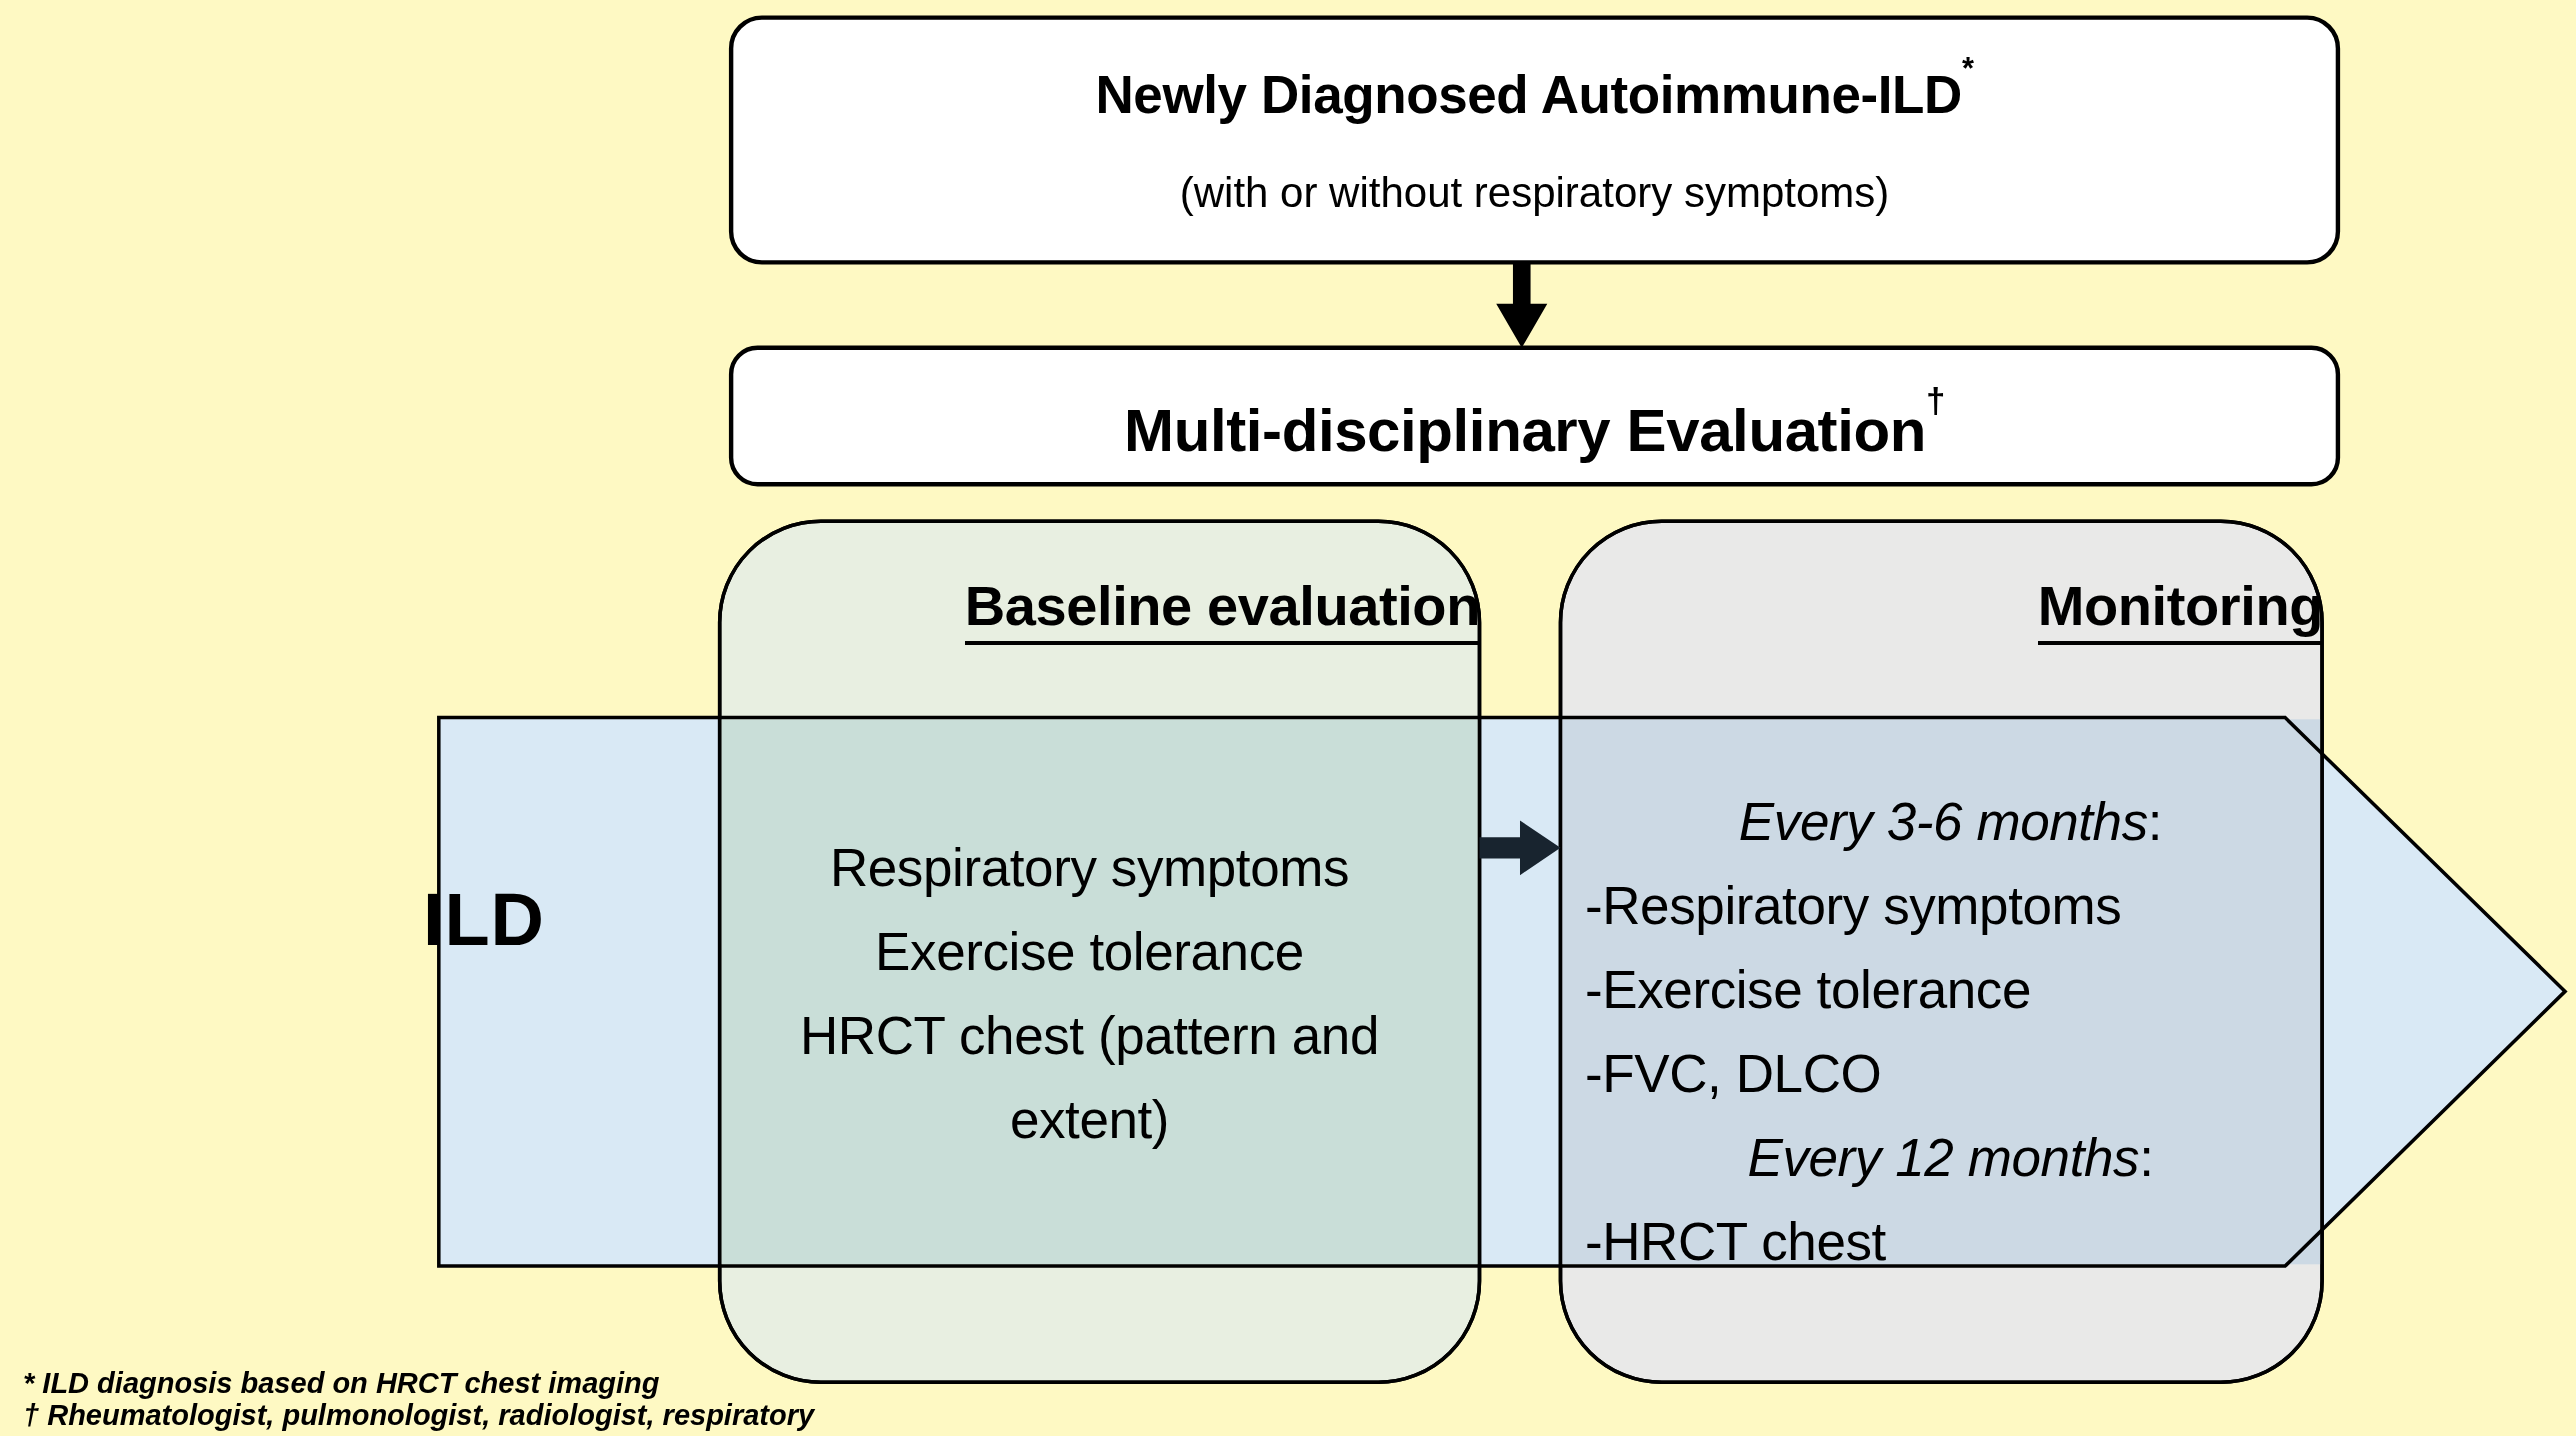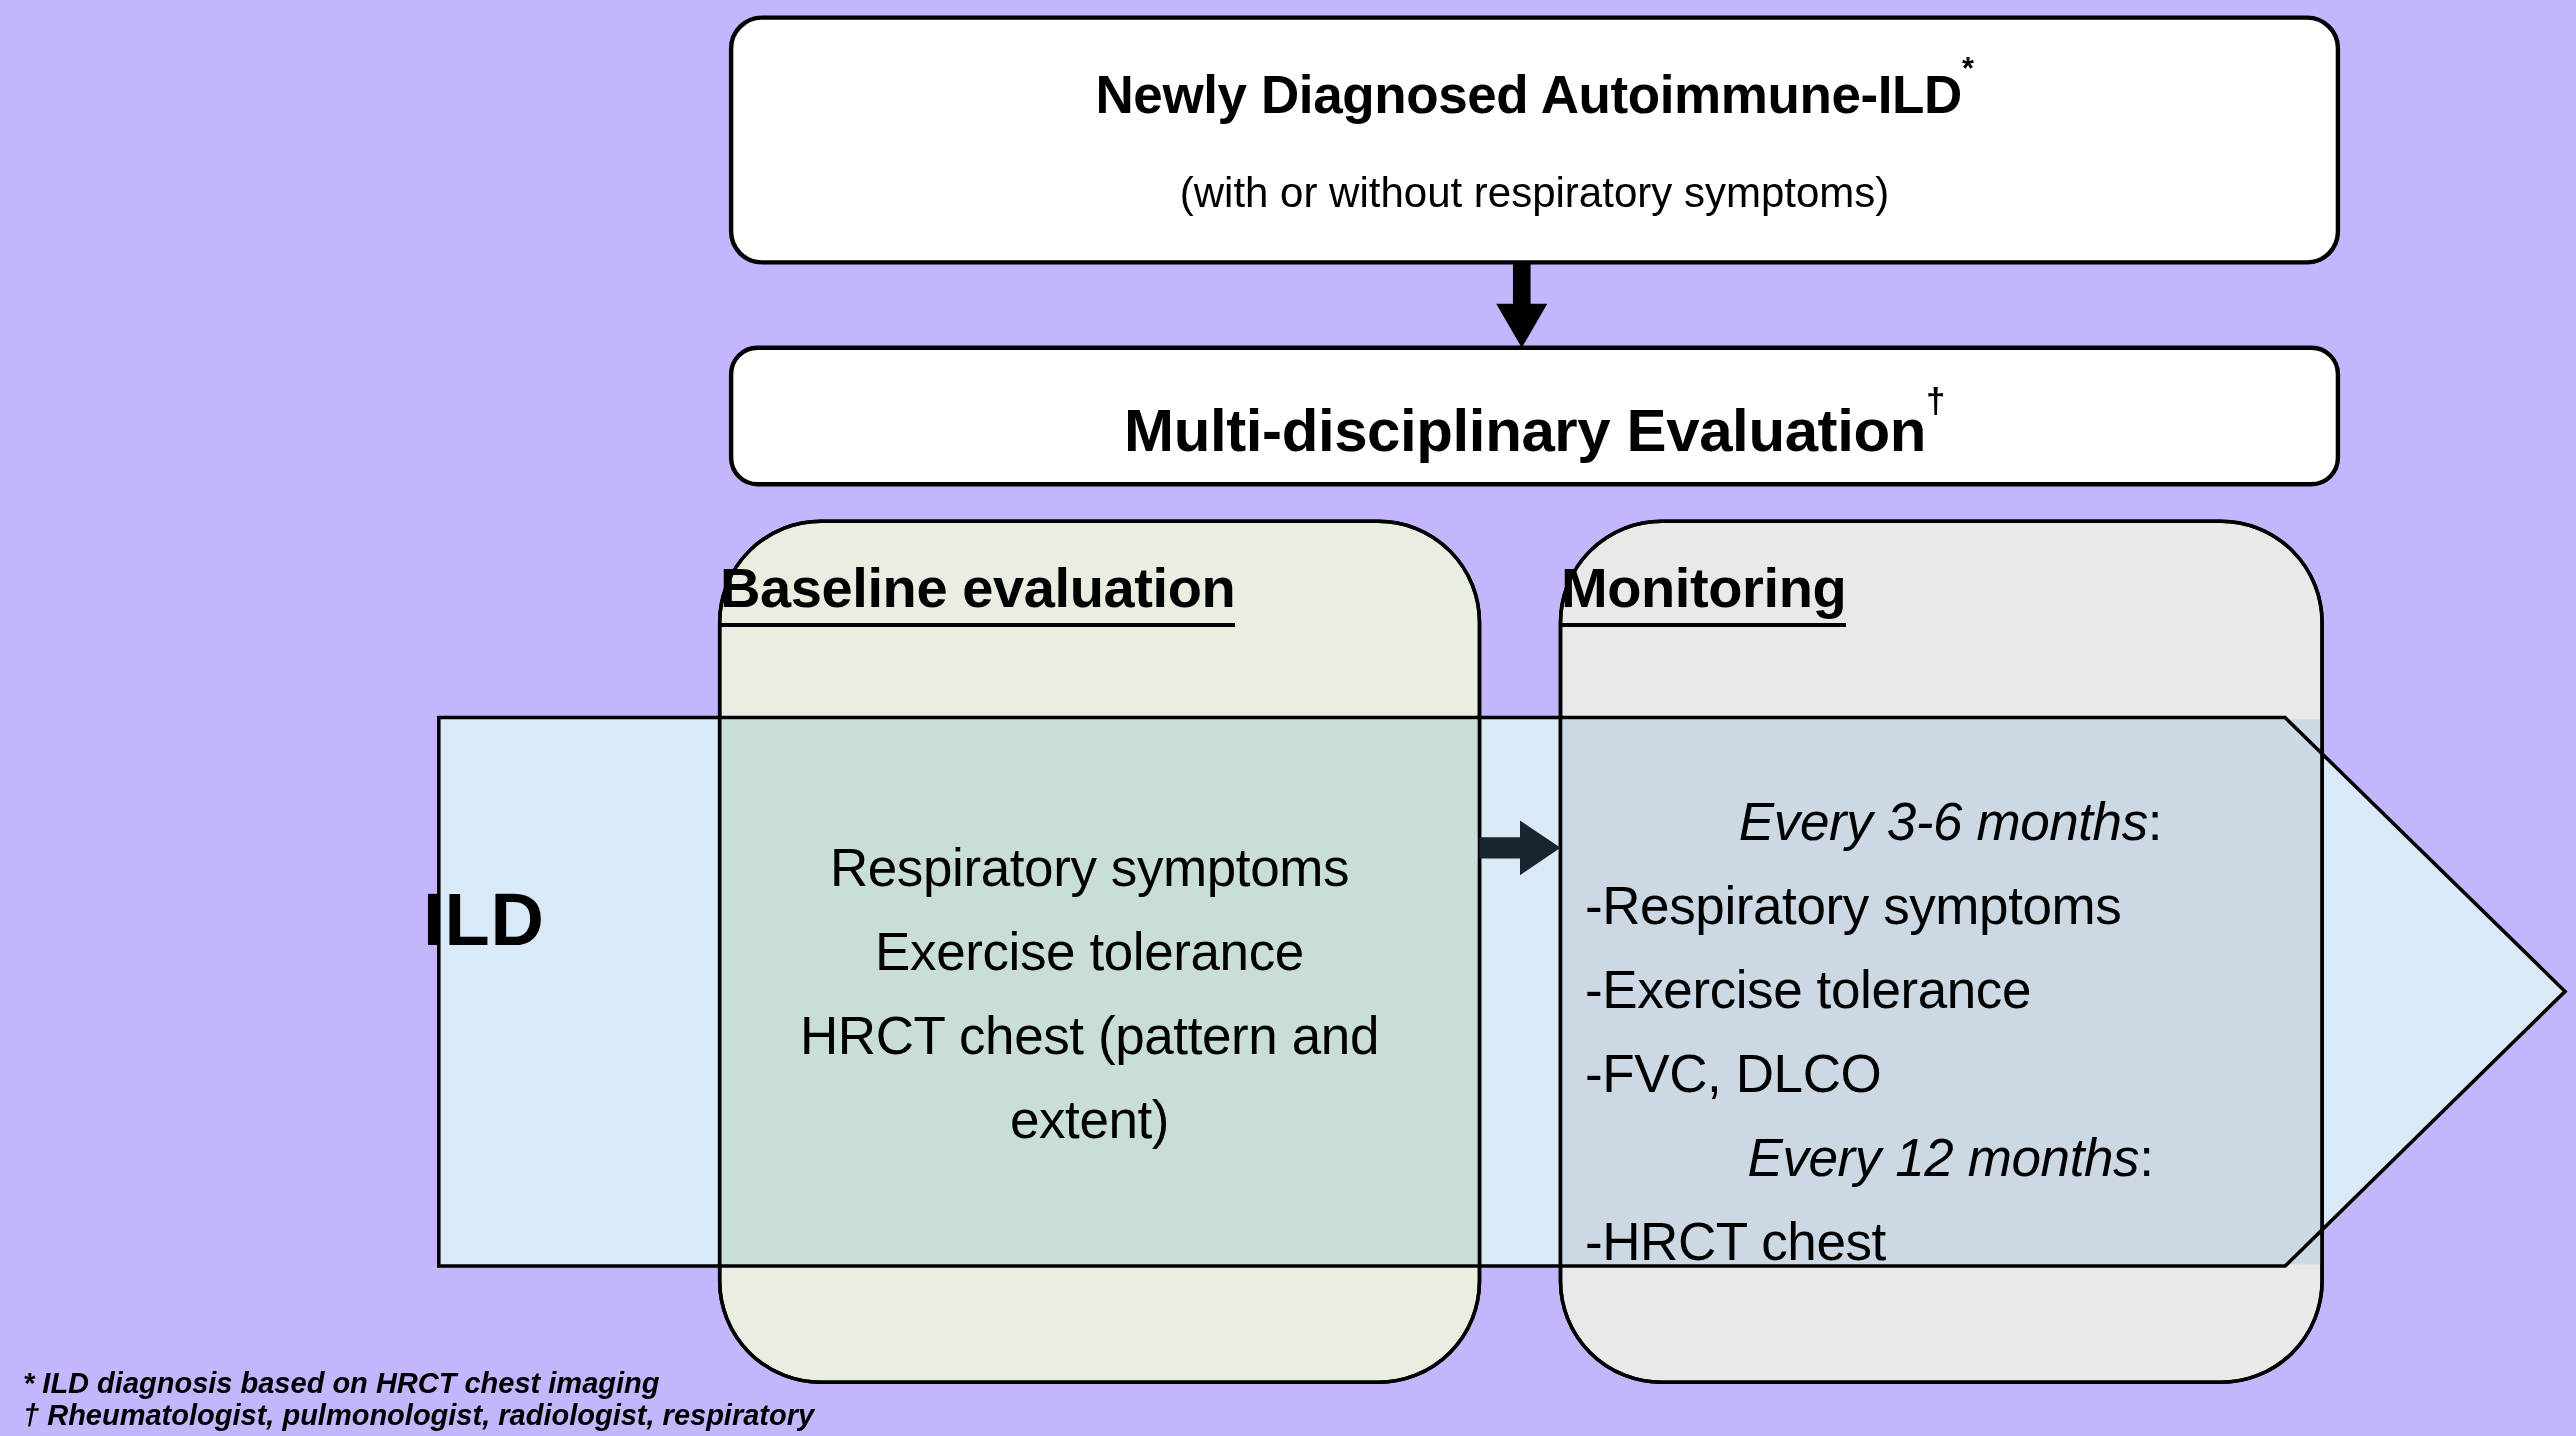--- a/index.html
+++ b/index.html
@@ -1,31 +1,31 @@
 <!DOCTYPE html>
 <html style="font-size:14px"><head>
 <meta charset="utf-8">
 <style>
   html,body{margin:0;padding:0;background:#fff;}
   .canvas{
     position:relative;
     width:2576px;height:1436px;
-    background:#c4b5fd;
+    background:#fef9c3;
     font-family:"Liberation Sans", sans-serif;
     color:#000;
     overflow:hidden;
   }
   .shapes{position:absolute;left:0;top:0;width:2576px;height:1436px;}
   .txt{position:absolute;white-space:pre-wrap;}
   .center{text-align:center;}
   .box1-title{left:731px;top:51px;width:1607px;font-size:53px;line-height:65px;font-weight:bold;text-align:center;letter-spacing:-0.4px;}
   .box1-sub{left:731px;top:165px;width:1607px;font-size:42px;line-height:55px;text-align:center;}
   .box2-title{left:731px;top:389px;width:1607px;font-size:60px;line-height:58px;font-weight:bold;text-align:center;letter-spacing:-0.4px;}
   sup.fn{font-size:58%;position:relative;top:-0.5em;font-weight:bold;}
-  .panel-title{top:553px;font-size:56px;line-height:69px;font-weight:bold;text-align:left;letter-spacing:-0.4px;}
+  .panel-title{top:571px;font-size:56px;line-height:69px;font-weight:bold;text-align:right;letter-spacing:-0.4px;}
   .panel-title .u{border-bottom:4.4px solid #000;padding-bottom:3.5px;}
   .green-title{left:720px;width:760px;}
   .gray-title{left:1561px;width:762px;}
   .ild-label{left:423px;top:879px;width:255px;font-size:74px;line-height:81px;font-weight:bold;text-align:left;letter-spacing:0.9px;}
   .list{font-size:53px;line-height:84px;letter-spacing:-0.4px;}
   .baseline-list{left:722px;top:826px;width:735px;text-align:center;}
   .monitoring-list{left:1585px;top:780px;width:731px;text-align:left;}
   .list .line.center{text-align:center;}
   .list i{font-style:italic;}
   .footnotes{left:23px;top:1367px;width:1057px;font-size:29px;line-height:32px;font-style:italic;font-weight:600;}

